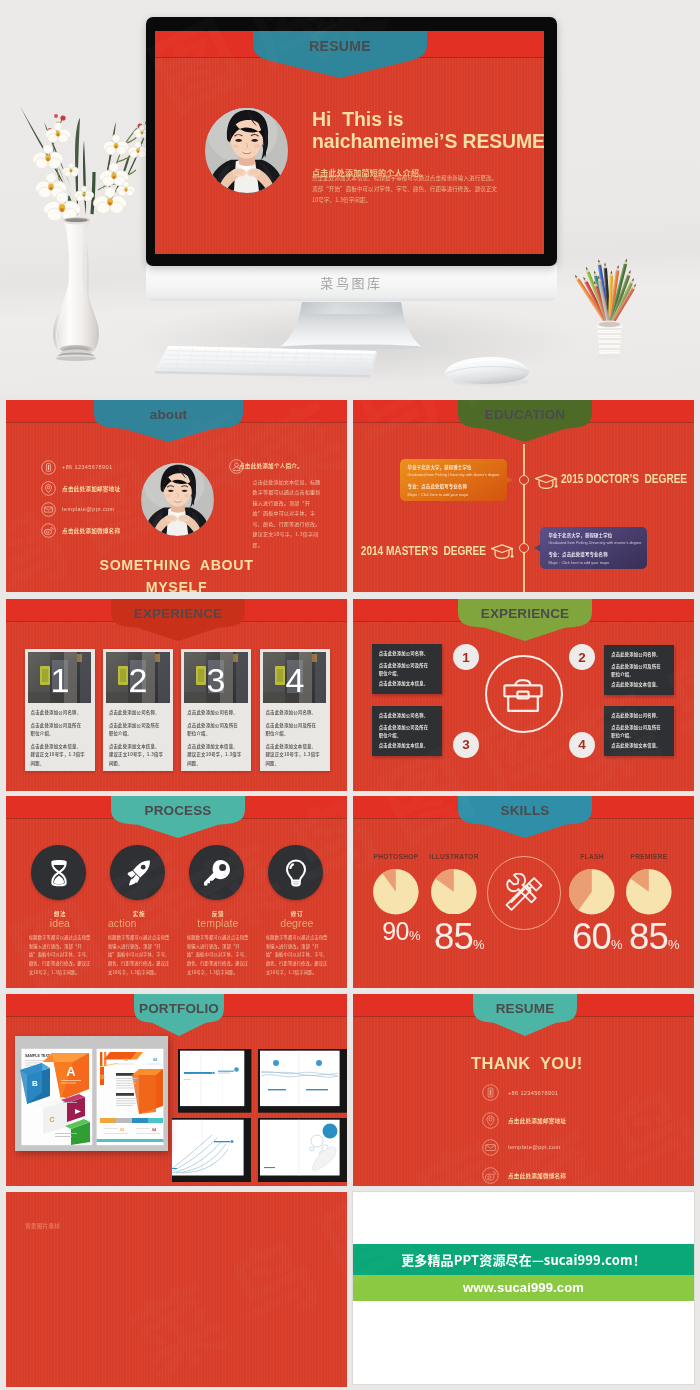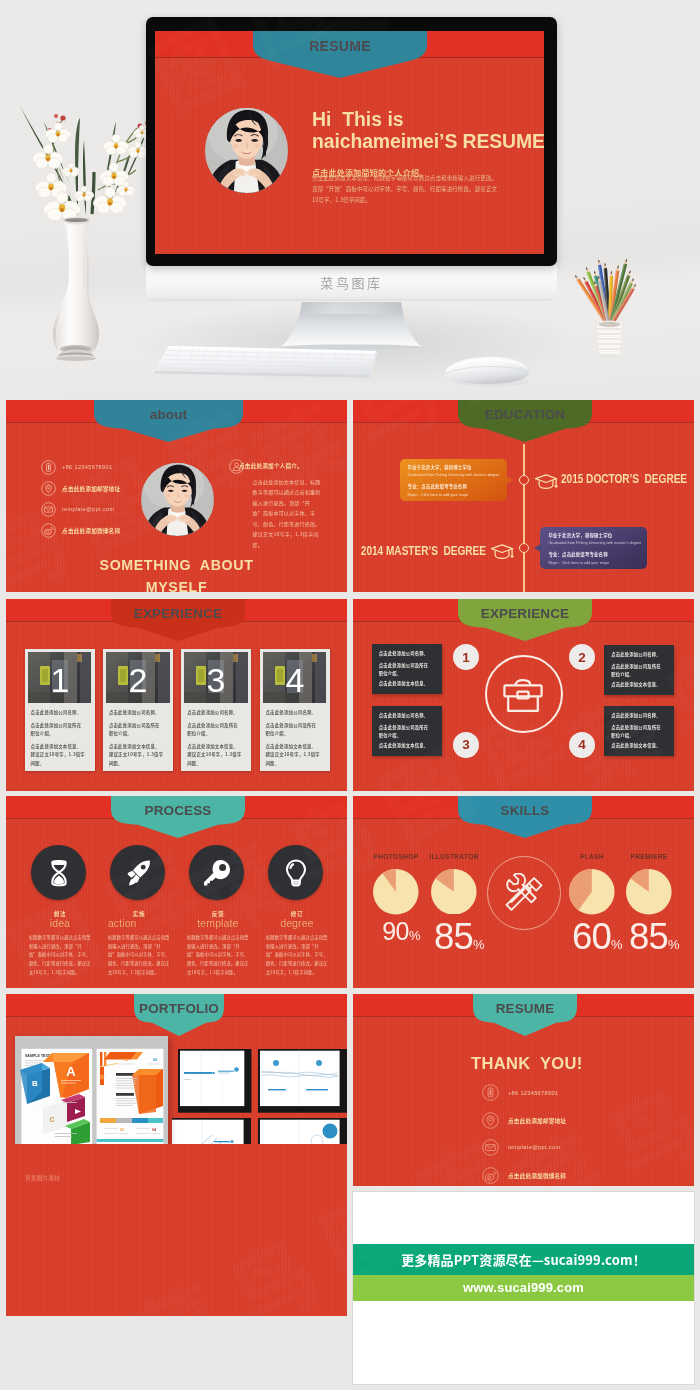--- a/index.html
+++ b/index.html
@@ -1173,21 +1173,21 @@
   <span style="position:absolute;left:129.3px;top:172.5px;width:17px;height:17px;display:block"><svg viewBox="0 0 22 22">
           <circle cx="11" cy="11" r="10.1" fill="none" stroke="#f0a58e" stroke-width="1"></circle>
           <ellipse cx="9.9" cy="13.1" rx="5.5" ry="3.9" fill="none" stroke="#f0a58e" stroke-width="1"></ellipse>
           <ellipse cx="9.5" cy="13.1" rx="2.2" ry="1.6" fill="none" stroke="#f0a58e" stroke-width=".9"></ellipse>
           <path d="M14.3 6 C16.8 6 18.2 7.7 17.8 9.8" fill="none" stroke="#f0a58e" stroke-width="1"></path>
           <path d="M14.1 8.5 C15.3 8.5 16 9.2 15.8 10.3" fill="none" stroke="#f0a58e" stroke-width="1"></path>
         </svg></span>
   <span class="cjk" style="position:absolute;left:155.0px;top:177.7px;font-size:5.6px;color:#f3c9ab;letter-spacing:.06em;white-space:nowrap;font-weight:700;color:#f6dda6;letter-spacing:.04em">点击此处添加微博名称</span>
 </div>
 
-<div class="slide" style="left:6px;top:1144px;width:341px;height:172px">
+<div class="slide" style="left:6px;top:1192px;width:341px;height:195px">
   <div class="stripe" style="top:0"></div>
   <div class="cjk" style="position:absolute;left:19px;top:30px;font-size:5.6px;font-weight:700;color:#e8745c;letter-spacing:.05em">背景图片素材</div>
 </div>
 
 <div class="promo" style="left:353px;top:1192px;width:341px;height:192px;box-shadow:0 0 0 1px rgba(0,0,0,.06)">
   <div style="position:absolute;left:0;top:51.9px;width:100%;height:30.7px;background:#0aa878;display:flex;align-items:center;justify-content:center">
     <span class="cjk" style="font-size:13px;font-weight:700;color:#ffffff;letter-spacing:.01em">更多精品PPT资源尽在—sucai999.com！</span>
   </div>
   <div style="position:absolute;left:0;top:82.6px;width:100%;height:26px;background:#8bc943;display:flex;align-items:center;justify-content:center">
     <span style="font-size:13px;font-weight:700;color:#ffffff;letter-spacing:.01em">www.sucai999.com</span>

